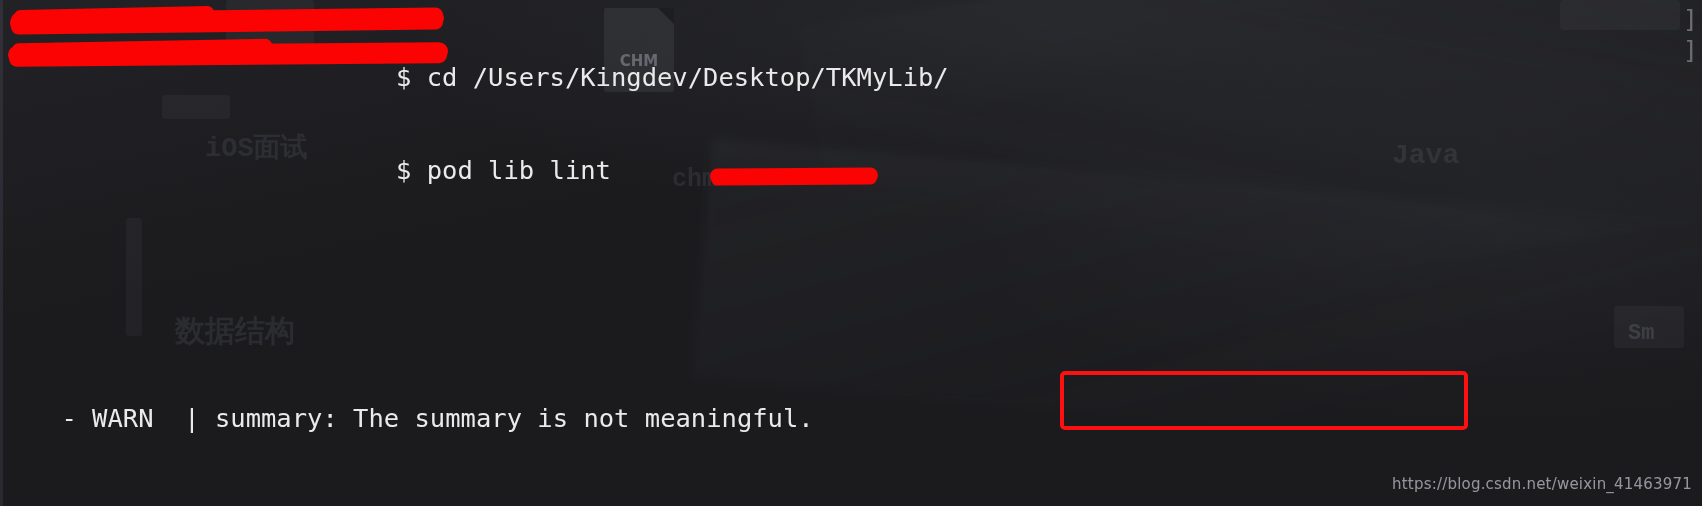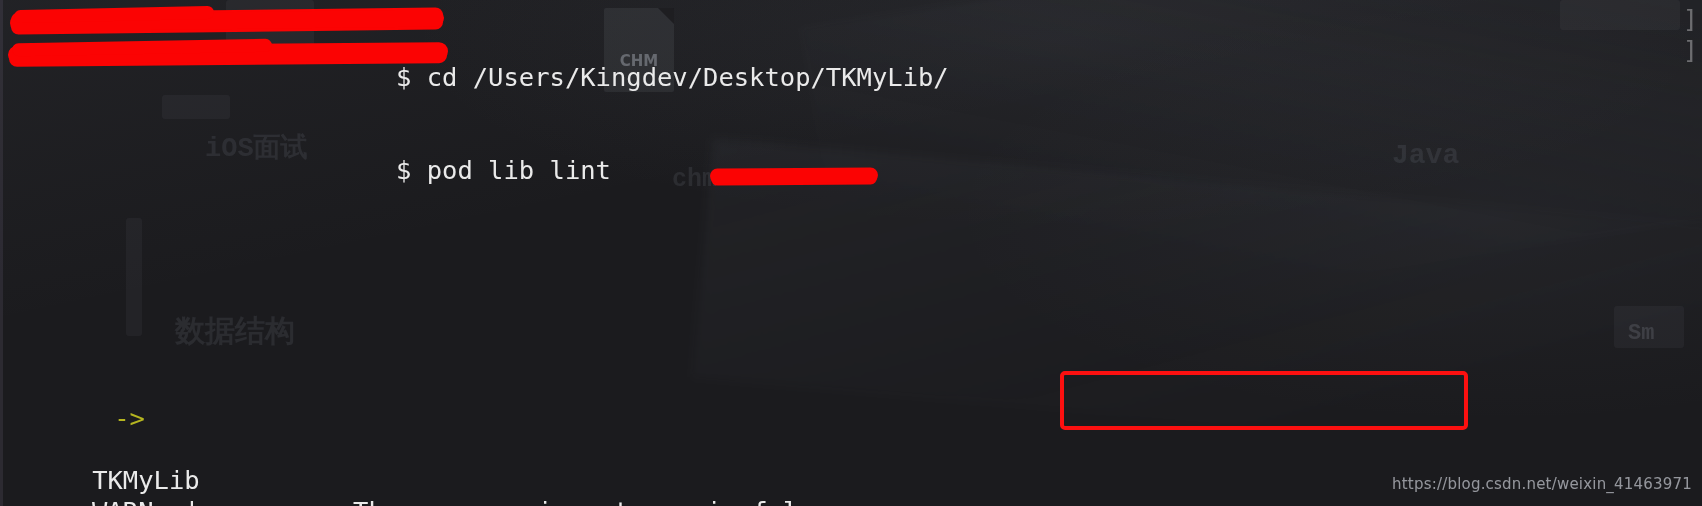--- a/index.html
+++ b/index.html
@@ -204,27 +204,20 @@
     <div class="wm" style="left:1628px; top:318px; font-size:22px; color:rgba(190,198,212,0.16);">Sm</div>
   </div>
 
   <div class="scan-left"></div>
 
   <div class="screen-text">
     <div class="line c-white" style="padding-left:396px;">$ cd /Users/Kingdev/Desktop/TKMyLib/</div>
     <div class="line c-white" style="padding-left:396px;">$ pod lib lint</div>
     <div class="line c-white"></div>
 
-    <div class="line">
-      <span class="c-yellow" style="padding-left:22px;">-&gt;</span>
-      <span class="c-white"> </span>
-      <span class="c-white">TKMyLib</span>
-      <span class="c-white"> </span>
-      
-    </div>
 
     <div class="line c-white">    - WARN  | summary: The summary is not meaningful.</div>
     
     
     
     
     
     
     
     

